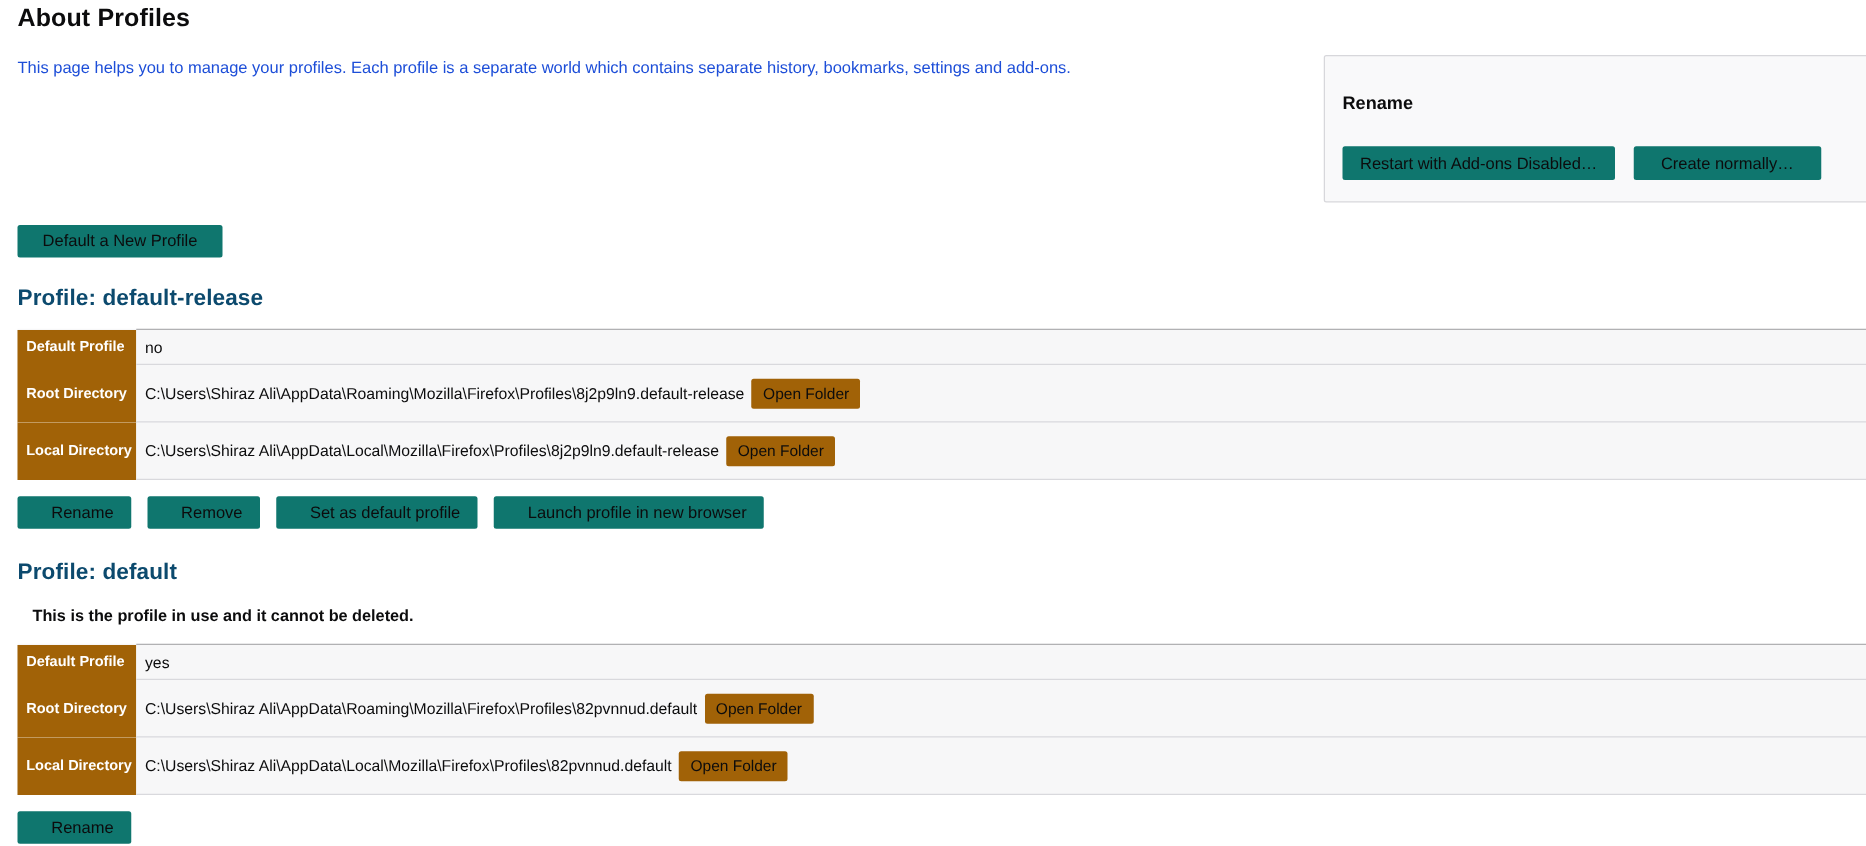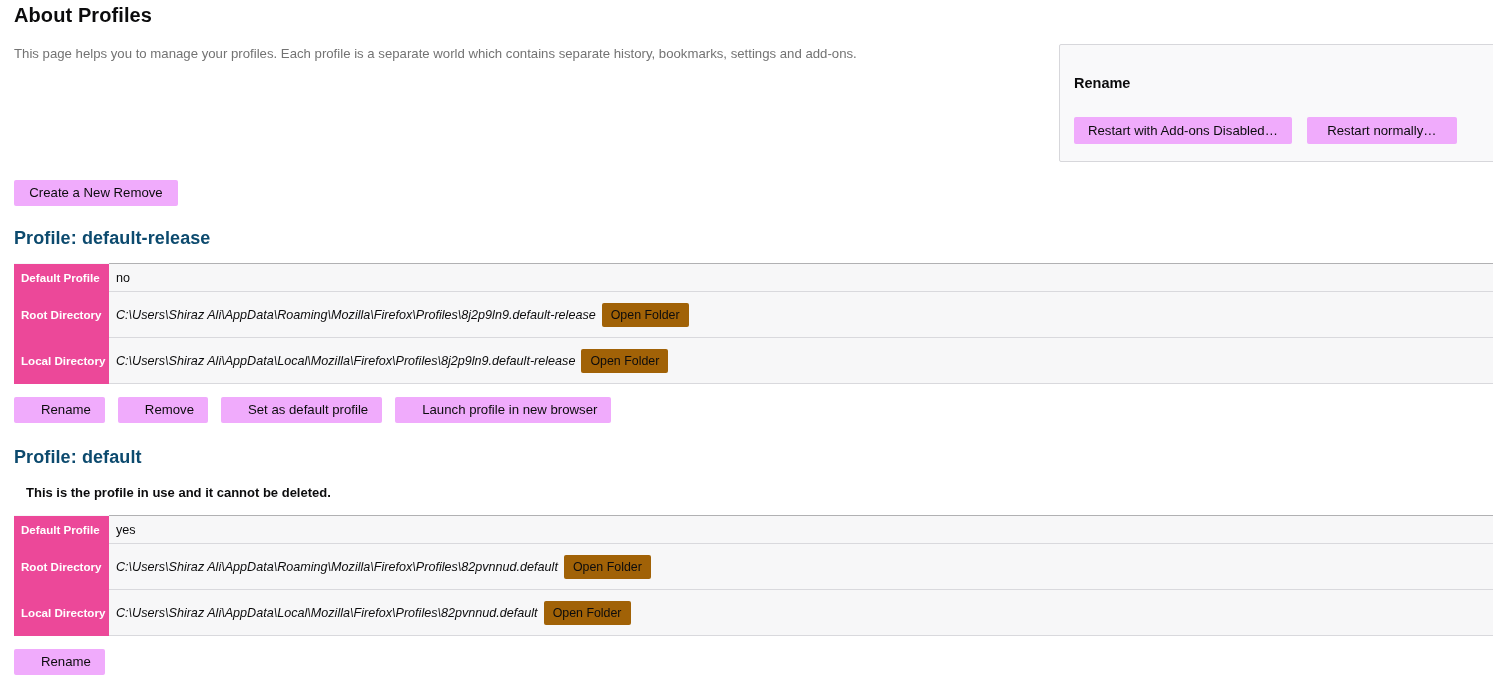--- a/index.html
+++ b/index.html
@@ -29,21 +29,21 @@
     font-weight: bold;
     letter-spacing: 0.1px;
     color: #0c0c0d;
     margin: 0;
   }
   .page-desc {
     position: absolute;
     left: 14px;
     top: 46px;
     font-size: 13.2px;
-    color: #737373;
+    color: #1d4ed8;
     margin: 0;
     white-space: nowrap;
   }
   
   .restart-panel {
     position: absolute;
     left: 1059px;
     top: 44px;
     width: 520px;
     height: 118px;
@@ -62,21 +62,21 @@
   }
   .restart-buttons {
     position: absolute;
     left: 14px;
     top: 72px;
     display: flex;
     gap: 15px;
   }
   
   .btn {
-    background: #f0abfc;
+    background: #0f766e;
     border: none;
     border-radius: 2px;
     color: #0c0c0d;
     font-family: "Liberation Sans", sans-serif;
     font-size: 13.2px;
     padding: 0 14px;
     height: 27px;
     line-height: 27px;
     cursor: pointer;
     white-space: nowrap;
@@ -113,21 +113,21 @@
   .profile-table {
     border-collapse: collapse;
     table-layout: fixed;
     width: 1560px;
     margin-left: 14px;
     background: #f7f7f8;
   }
   .profile-table tr { background: #f7f7f8; }
   .profile-table th {
     width: 88px;
-    background: #ec4899;
+    background: #a16207;
     color: #ffffff;
     font-size: 11.6px;
     font-weight: bold;
     text-align: left;
     padding: 0 0 0 7px;
     vertical-align: middle;
     border: none;
     white-space: nowrap;
   }
   .profile-table td {
@@ -137,21 +137,21 @@
     padding: 0 0 0 7px;
     font-size: 12.6px;
     color: #0c0c0d;
     vertical-align: middle;
     white-space: nowrap;
   }
   tr.row-short th, tr.row-short td { height: 27px; }
   tr.row-tall th, tr.row-tall td { height: 45px; }
   tr.row-short td { border-top: 1px solid #b1b1b3; }
   .cell-inner { display: flex; align-items: center; gap: 6px; }
-  .path-text { font-size: 12.6px; color: #0c0c0d; font-style: italic; }
+  .path-text { font-size: 12.6px; color: #0c0c0d; }
   .btn-open {
     background: #a16207;
     border: none;
     border-radius: 2px;
     font-family: "Liberation Sans", sans-serif;
     font-size: 12.4px;
     color: #0c0c0d;
     height: 24px;
     line-height: 24px;
     padding: 0 9px;
@@ -171,25 +171,25 @@
 
 <div class="page">
 
   <h1 class="page-title">About Profiles</h1>
   <p class="page-desc">This page helps you to manage your profiles. Each profile is a separate world which contains separate history, bookmarks, settings and add-ons.</p>
 
   <div class="restart-panel">
     <div class="restart-title">Rename</div>
     <div class="restart-buttons">
       <button class="btn btn-restart">Restart with Add-ons Disabled…</button>
-      <button class="btn btn-restart">Restart normally…</button>
+      <button class="btn btn-restart">Create normally…</button>
     </div>
   </div>
 
-  <button class="btn btn-create">Create a New Remove</button>
+  <button class="btn btn-create">Default a New Profile</button>
 
   <div class="profile-block" id="profile-0" style="top:228px;">
     <h2 class="profile-heading">Profile: default-release</h2>
     <table class="profile-table" style="margin-top:14px;">
       <tbody>
         <tr class="row-short">
           <th>Default Profile</th>
           <td>no</td>
         </tr>
         <tr class="row-tall">

